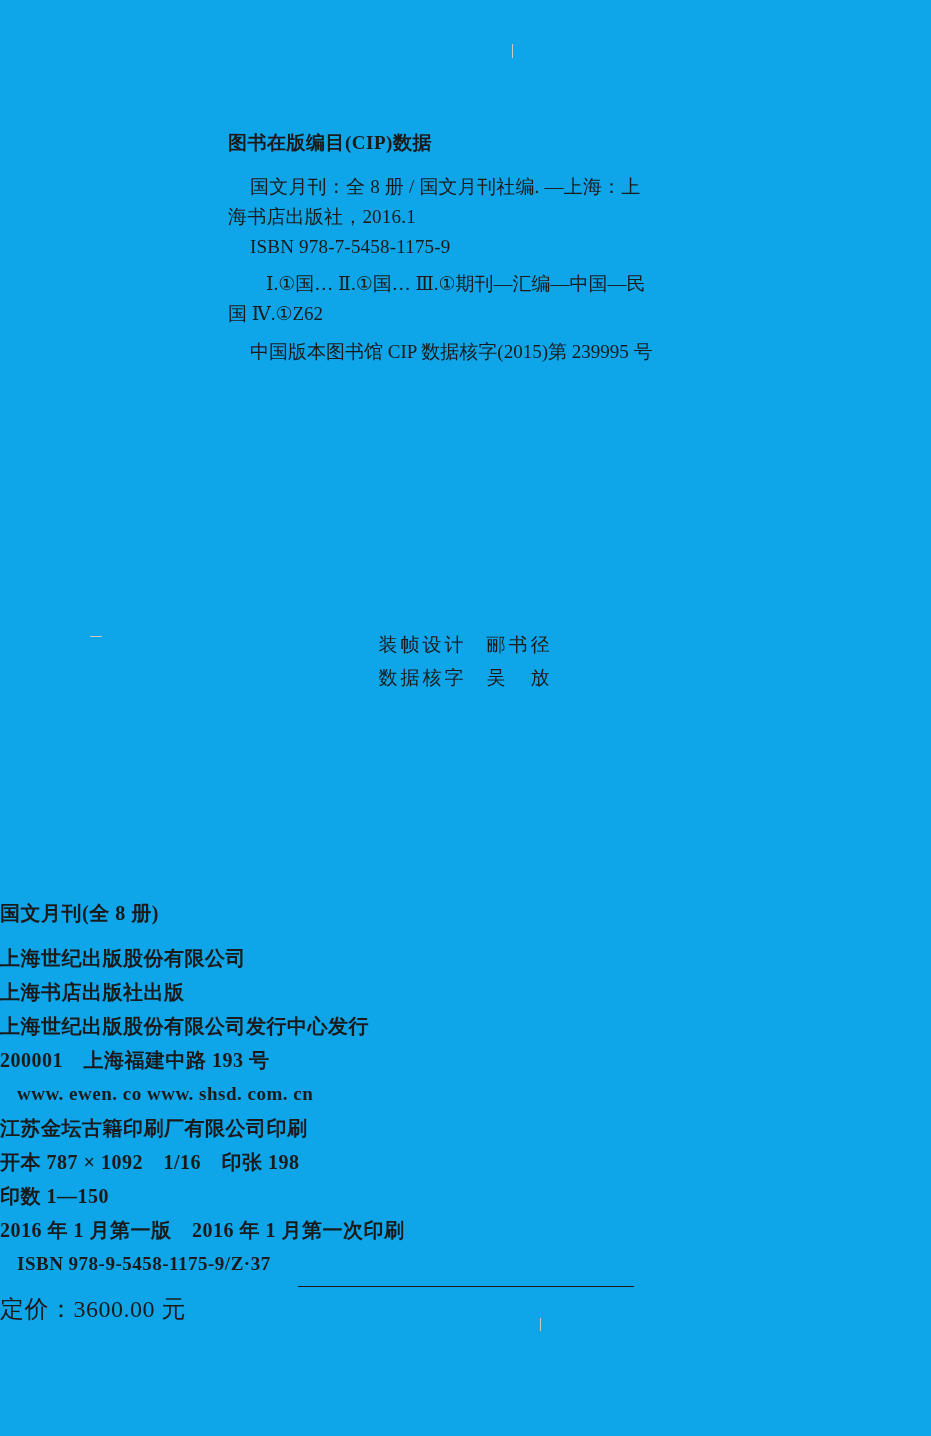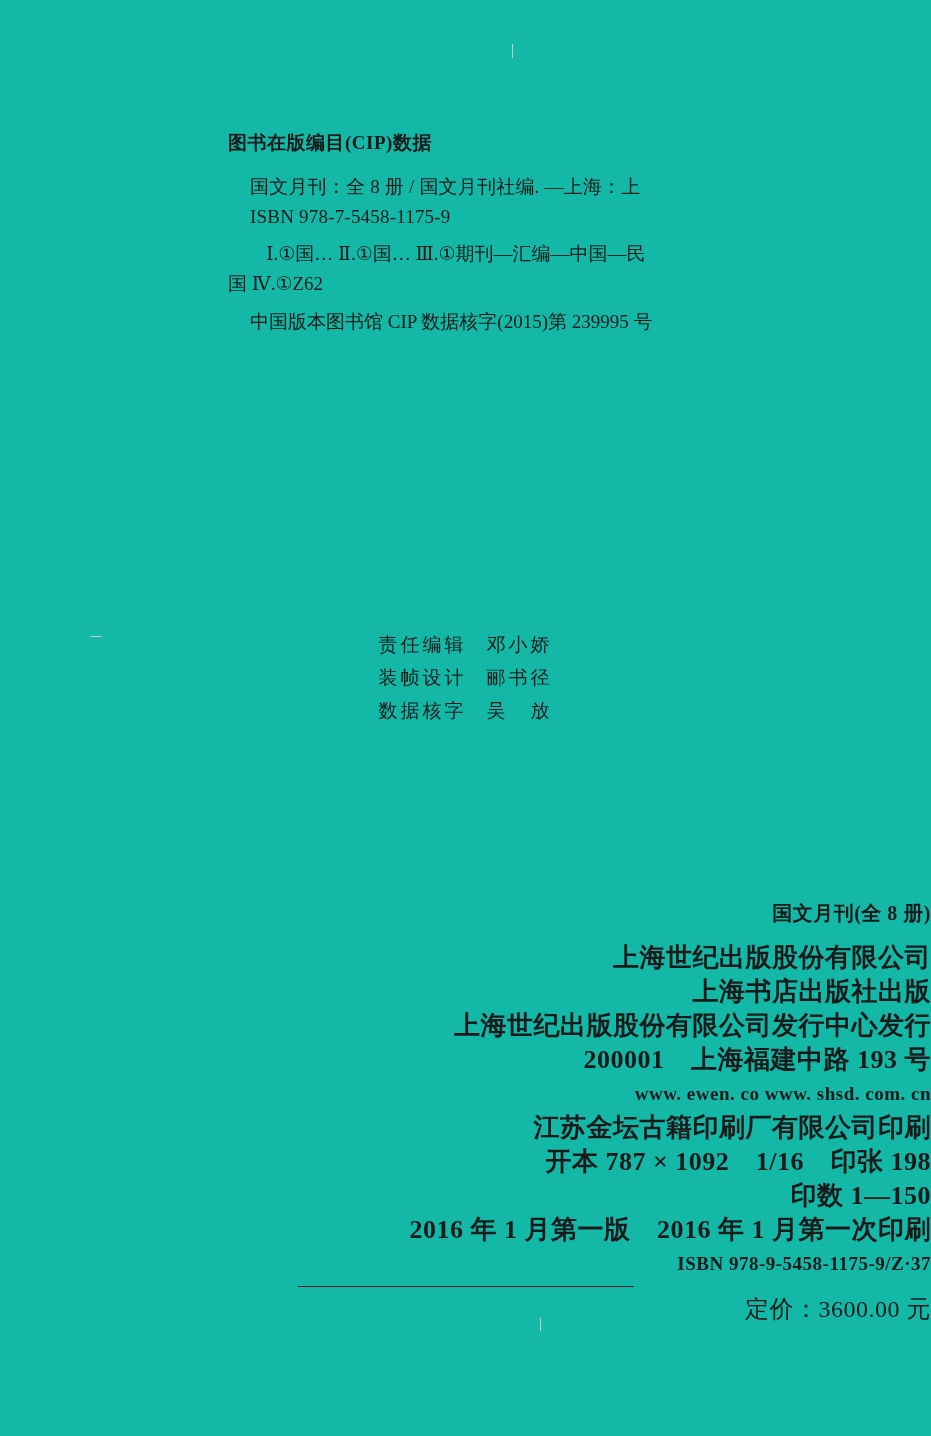--- a/index.html
+++ b/index.html
@@ -11,21 +11,21 @@
     width: 931px;
     height: 1436px;
     position: relative;
     font-family: "Liberation Serif", "DejaVu Serif", serif;
     color: #1a1a1a;
     overflow: hidden;
   }
   .page {
     position: absolute;
     inset: 0;
-    background: #14b8a6;
+    background: #0ea5e9;
   }
 
   
   .cip-block {
     position: absolute;
     left: 228px;
     top: 130px;
     width: 530px;
   }
   .cip-heading {
@@ -77,36 +77,37 @@
     margin-left: 20px;
     letter-spacing: 3px;
   }
 
   
   .colophon {
     position: absolute;
     left: 0;
     right: 0;
     top: 900px;
-    text-align: right;
+    text-align: left;
   }
   .colophon .title {
     font-weight: bold;
     font-size: 20px;
     letter-spacing: 0.5px;
     margin-bottom: 14px;
   }
   .colophon .ln {
     font-weight: bold;
-    font-size: 26px;
+    font-size: 20px;
     line-height: 34px;
     letter-spacing: 0.5px;
   }
   .colophon .ln.small {
     font-size: 19px;
+    padding-left: 17px;
   }
   .rule {
     width: 336px;
     height: 1px;
     background: #1a1a1a;
     margin: 5px auto 6px auto;
   }
   .price {
     font-size: 24px;
     letter-spacing: 0.5px;
@@ -142,34 +143,32 @@
 <div class="page">
 
   <div class="tick tick-top"></div>
   <div class="tick tick-left"></div>
   <div class="tick tick-bottom"></div>
 
   <div class="cip-block">
     <div class="cip-heading">图书在版编目(CIP)数据</div>
 
     <div class="cip-line indent-2">国文月刊：全 8 册 / 国文月刊社编. —上海：上</div>
+    <div class="cip-line indent-1">海书店出版社，2016.1</div>
     <div class="cip-line indent-2">ISBN 978-7-5458-1175-9</div>
 
     <div class="cip-class">
       <div class="first-ln">Ⅰ.①国…  Ⅱ.①国…  Ⅲ.①期刊—汇编—中国—民</div>
       <div>国  Ⅳ.①Z62</div>
     </div>
 
     <div class="cip-cipnum">中国版本图书馆 CIP 数据核字(2015)第 239995 号</div>
   </div>
 
   <div class="credits">
-    <div class="credit-row">
-      <span class="credit-role">责任编辑</span><span class="credit-name">邓小娇</span>
-    </div>
     <div class="credit-row">
       <span class="credit-role">装帧设计</span><span class="credit-name">郦书径</span>
     </div>
     <div class="credit-row">
       <span class="credit-role">数据核字</span><span class="credit-name">吴　放</span>
     </div>
   </div>
 
   <div class="colophon">
     <div class="title">国文月刊(全 8 册)</div>

